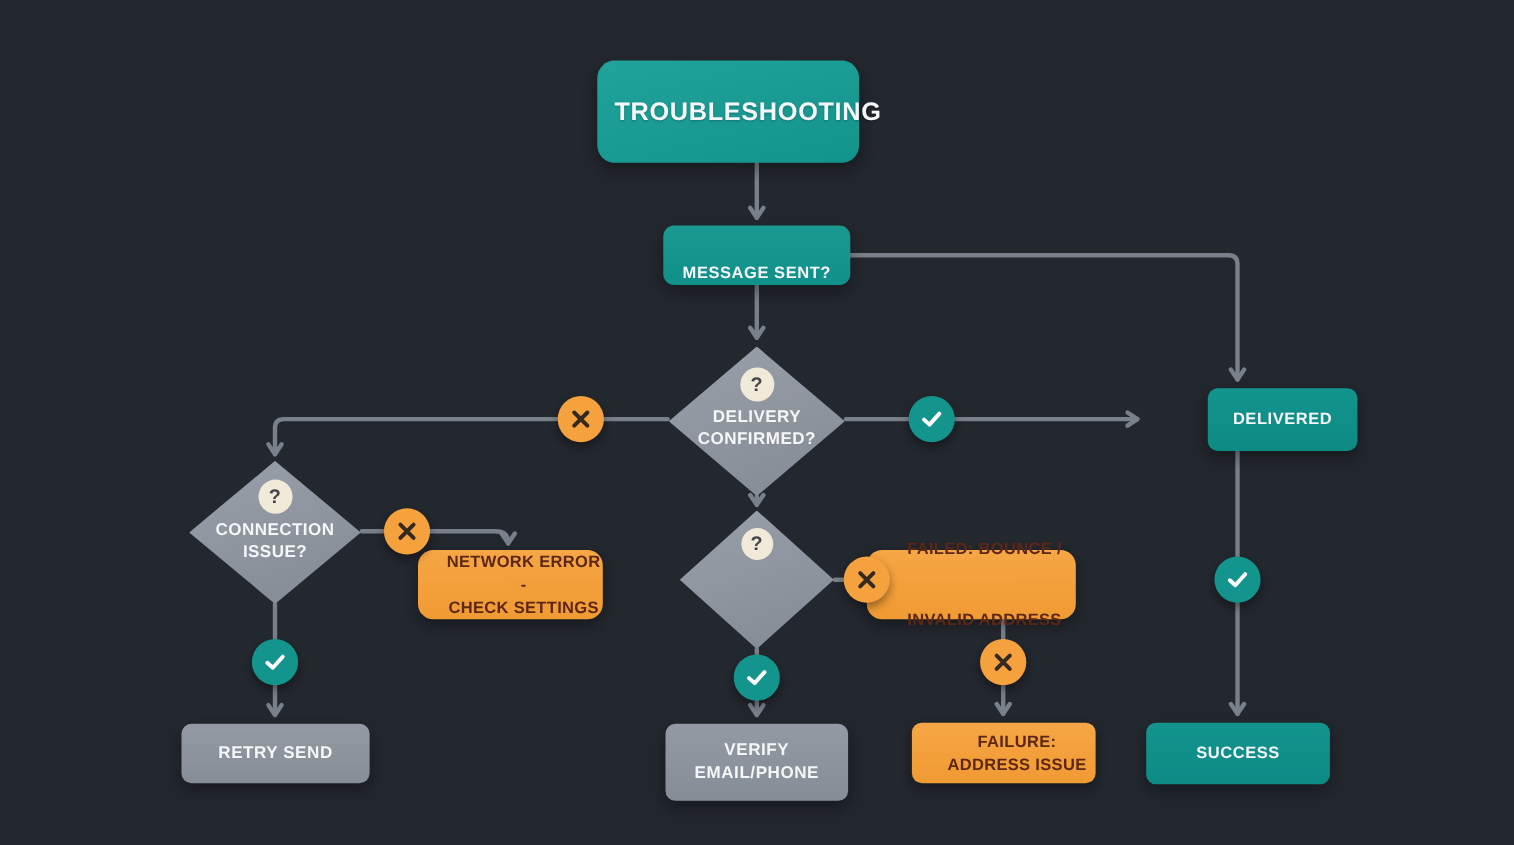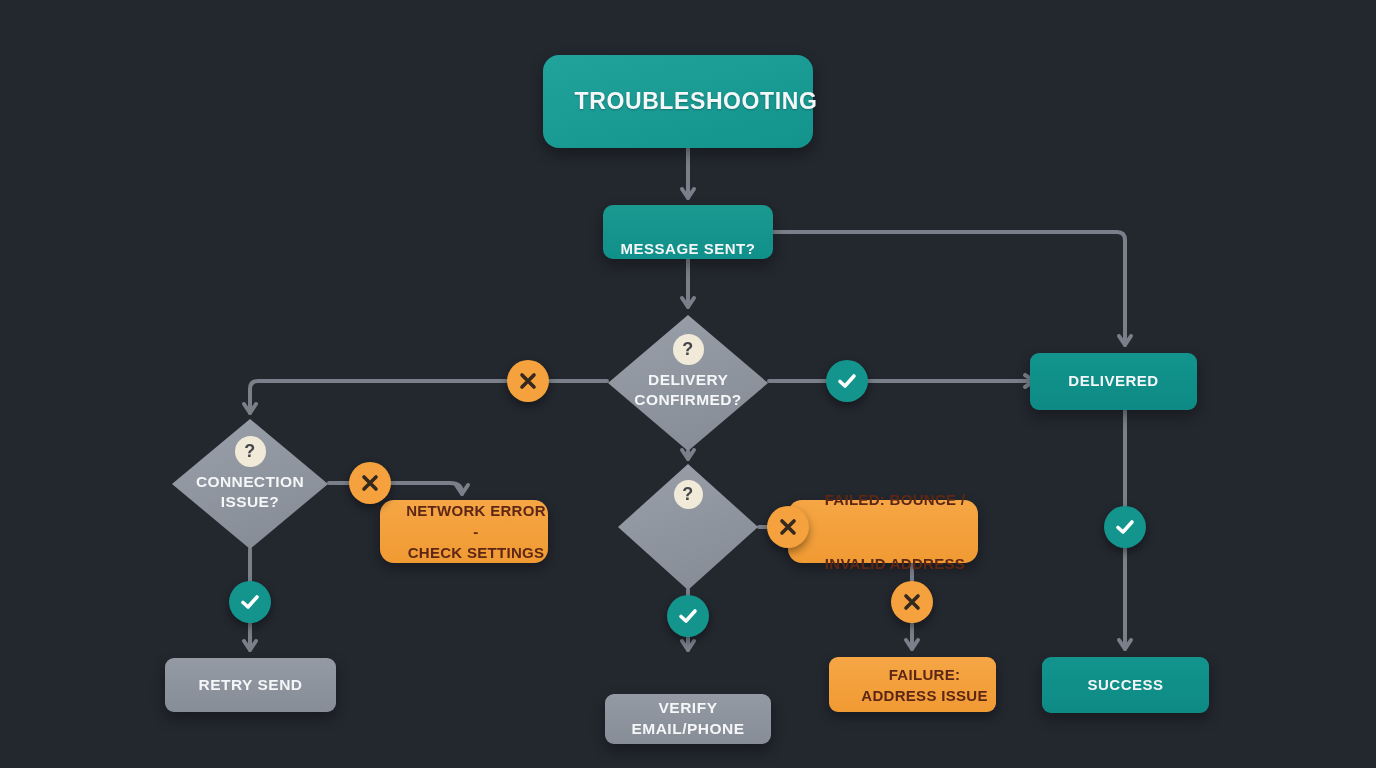--- a/index.html
+++ b/index.html
@@ -92,21 +92,21 @@
     <path d="M688 451 L688 459" marker-end="url(#arrow)"></path>
     <path d="M769 381 L1034 381" marker-end="url(#arrow)"></path>
     <path d="M329 483 L450 483 Q462 483 462 493 L462 494" marker-end="url(#arrow)"></path>
     <path d="M250 549 L250 650" marker-end="url(#arrow)"></path>
     <path d="M759 527 L820 527" marker-end="url(#arrow)"></path>
     <path d="M688 590 L688 650" marker-end="url(#arrow)"></path>
     <path d="M912 564 L912 649" marker-end="url(#arrow)"></path>
     <path d="M1125 411 L1125 649" marker-end="url(#arrow)"></path>
   </svg>
 
-  <div class="node title-box" style="left:543px;top:55px;width:270px;height:93px;padding-left:36px;">
+  <div class="node title-box" style="left:543px;top:55px;width:238px;height:93px;padding-left:36px;">
     <span class="l">TROUBLESHOOTING</span>
   </div>
 
   <div class="node teal-box" style="left:603px;top:205px;width:170px;height:54px;justify-content:flex-end;">
     <span class="l">MESSAGE SENT?</span>
   </div>
 
   <div class="diamond" style="left:608px;top:315px;width:160px;height:136px;padding-top:19px;">
     <div class="qcircle">
       <span>?</span>
@@ -126,39 +126,39 @@
       <span class="l">ISSUE?</span>
     </div>
   </div>
 
   <div class="diamond" style="left:618px;top:464px;width:140px;height:126px;padding-top:16px;font-size:15px;">
     <div class="qcircle" style="width:29px;height:29px;">
       <span>?</span>
     </div>
   </div>
 
-  <div class="node teal-box end" style="left:1030px;top:353px;width:167px;height:57px;">
+  <div class="node teal-box end" style="left:1098px;top:353px;width:136px;height:57px;">
     <span class="l">DELIVERED</span>
   </div>
 
   <div class="node orange-box" style="left:380px;top:500px;width:168px;height:63px;">
     <span class="l">NETWORK ERROR -</span>
     <span class="l">CHECK SETTINGS</span>
   </div>
 
   <div class="node orange-box" style="left:788px;top:500px;width:190px;height:63px;gap:43px;">
     <span class="l">FAILED: BOUNCE /</span>
     <span class="l">INVALID ADDRESS</span>
   </div>
 
   <div class="node gray-box" style="left:165px;top:658px;width:171px;height:54px;">
     <span class="l">RETRY SEND</span>
   </div>
 
-  <div class="node gray-box" style="left:605px;top:694px;width:166px;height:50px;">
+  <div class="node gray-box" style="left:605px;top:658px;width:166px;height:70px;">
     <span class="l">VERIFY</span>
     <span class="l">EMAIL/PHONE</span>
   </div>
 
   <div class="node orange-box" style="left:829px;top:657px;width:167px;height:55px;border-radius:9px;">
     <span class="l">FAILURE:</span>
     <span class="l">ADDRESS ISSUE</span>
   </div>
 
   <div class="node teal-box end" style="left:1042px;top:657px;width:167px;height:56px;">

